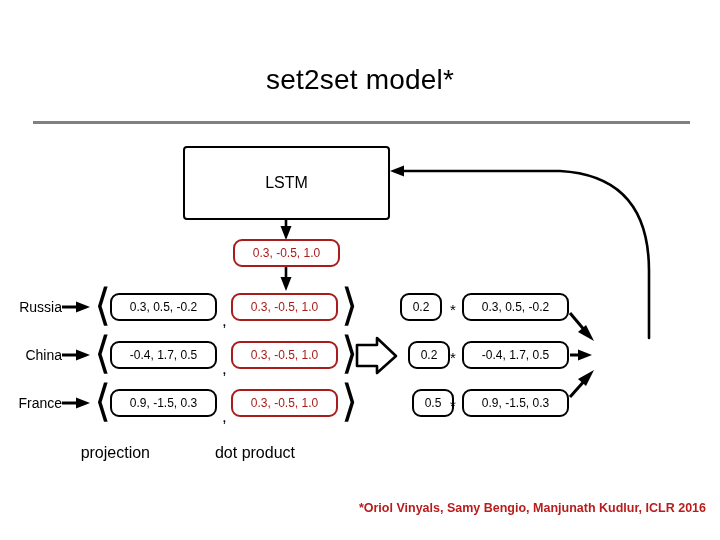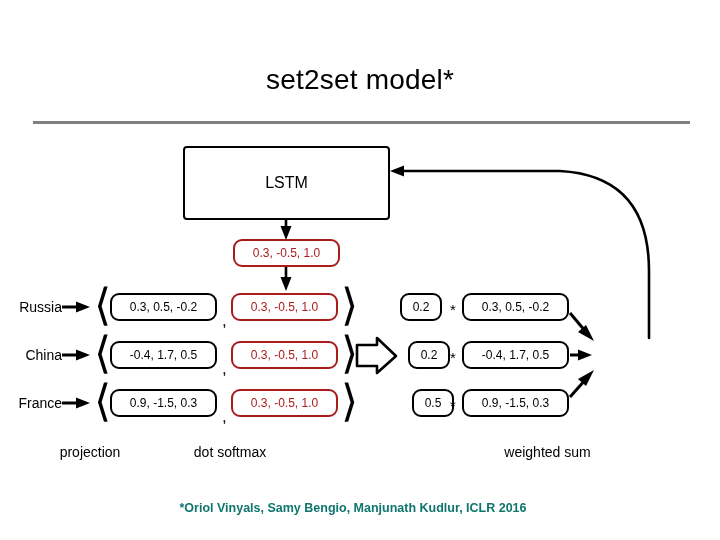--- a/index.html
+++ b/index.html
@@ -118,34 +118,34 @@
   .vec-weight {
     width: 107px; height: 28px;
   }
   #sum-box {
     left: 592px; top: 322px;
     width: 116px; height: 32px;
   }
 
   
   .caption {
-    font-size: 14px;
-    color: #000;
-    white-space: nowrap;
-    text-align: center;
+    font-size: 16px;
+    color: #000;
+    white-space: nowrap;
+    text-align: right;
   }
 
   
   #footnote {
     left: 0; top: 485px;
     width: 706px;
-    text-align: center;
+    text-align: right;
     font-size: 12.5px;
     font-weight: bold;
-    color: #0f766e;
+    color: #b91c1c;
     white-space: nowrap;
   }
 
   svg.overlay {
     position: absolute;
     left: 0; top: 0;
     width: 720px; height: 540px;
     pointer-events: none;
   }
 </style>
@@ -268,18 +268,17 @@
   <div class="abs rbox scalar-box" style="left:400px; top:373px;margin-left:12px;">
     <span>0.5</span>
   </div>
   <div class="abs star" style="left:446px; top:382px;">*</div>
   <div class="abs rbox vec-weight" style="left:462px; top:373px;">
     <span>0.9, -1.5, 0.3</span>
   </div>
 
 
   <div class="abs caption" style="left:30px; top:428px; width:120px;">projection</div>
-  <div class="abs caption" style="left:165px; top:428px; width:130px;">dot softmax</div>
-  <div class="abs caption" style="left:475px; top:428px; width:145px;">weighted sum</div>
+  <div class="abs caption" style="left:165px; top:428px; width:130px;">dot product</div>
 
   <div class="abs" id="footnote">*Oriol Vinyals, Samy Bengio, Manjunath Kudlur, ICLR 2016</div>
 
 </div>
 
 </body></html>

